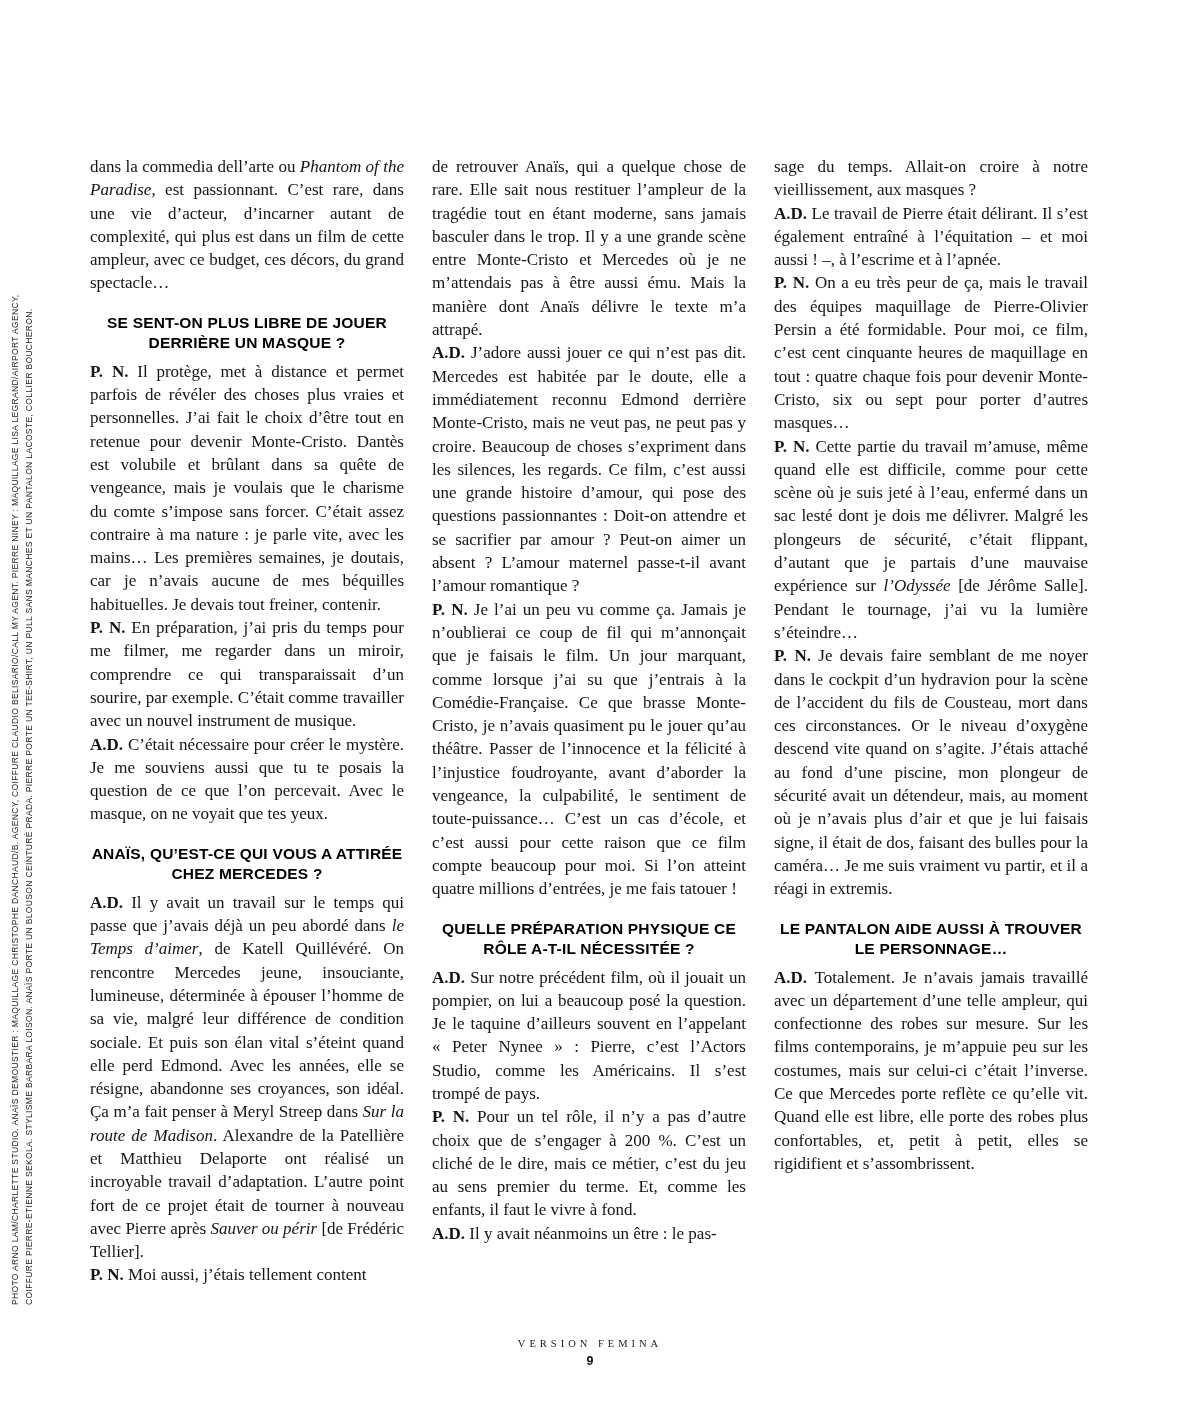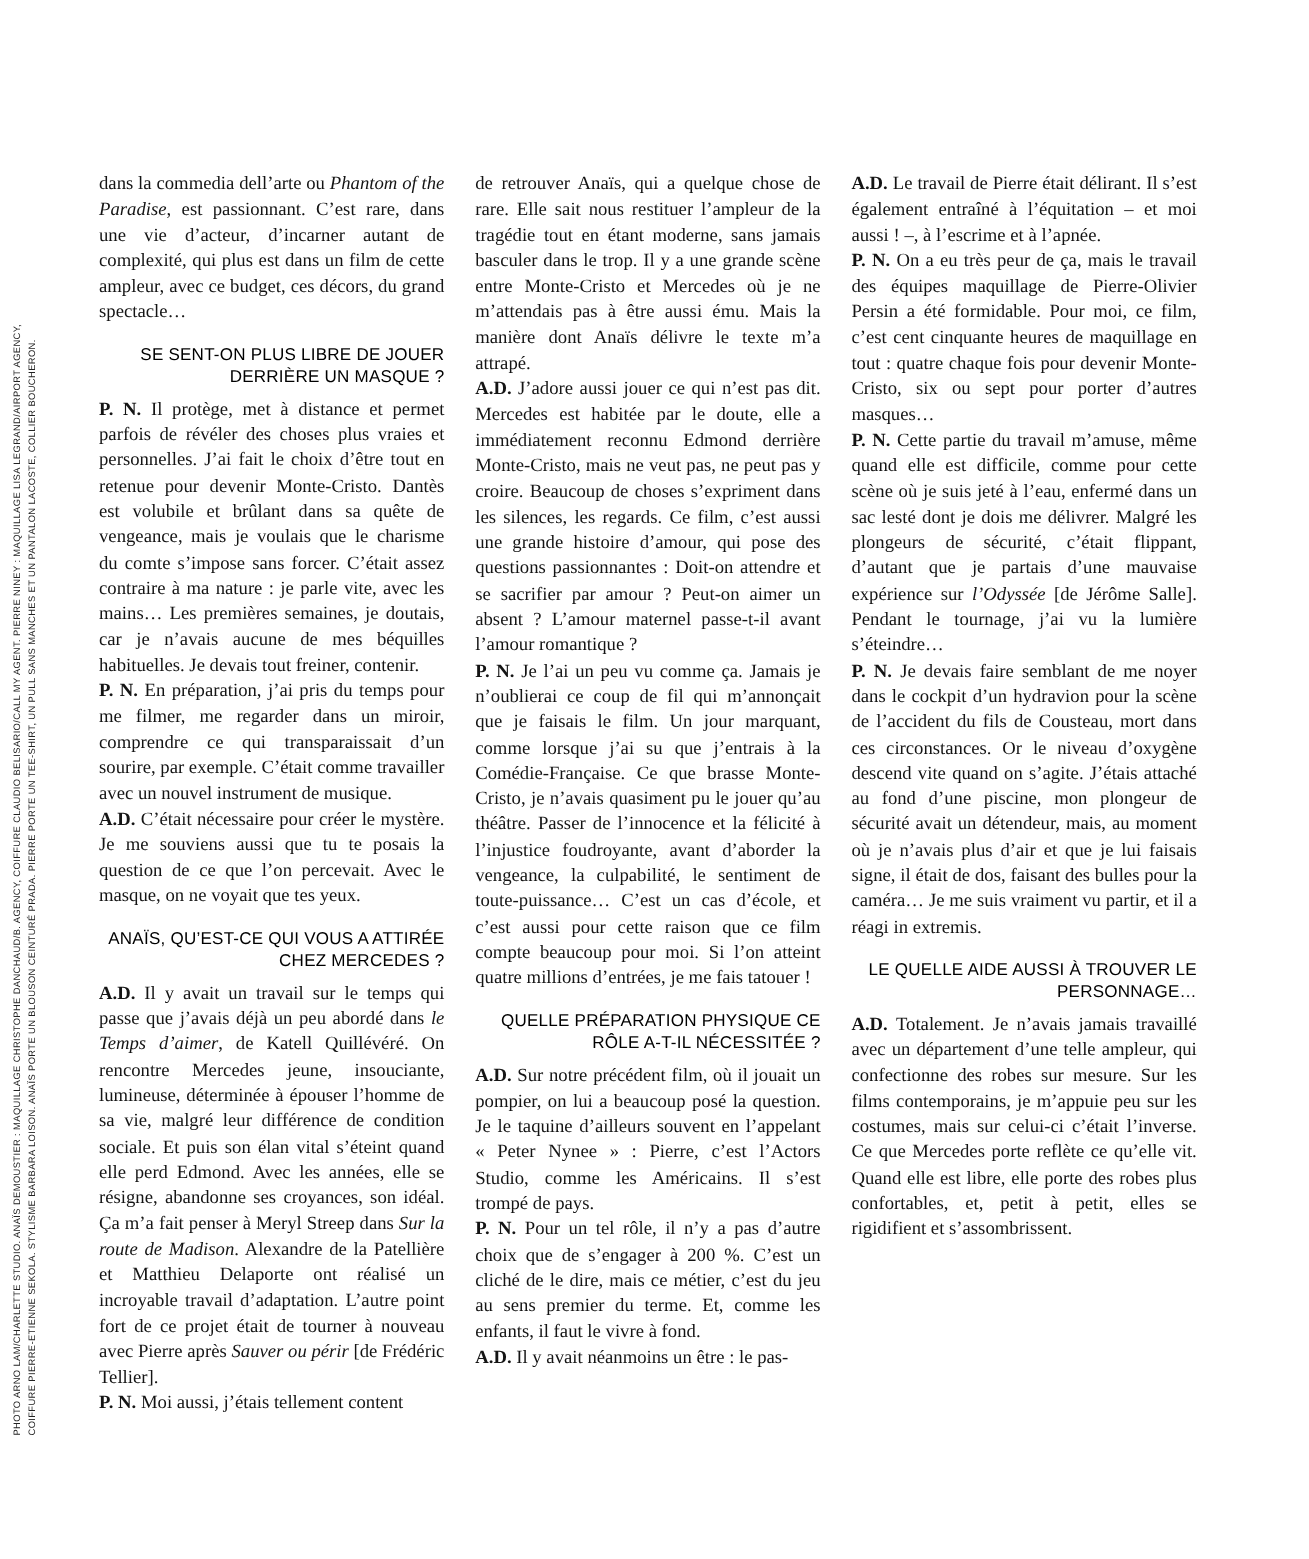--- a/index.html
+++ b/index.html
@@ -40,27 +40,27 @@
   .col { width:314px; }
   .para {
     font-size:17px;
     line-height:23.3px;
     text-align:justify;
     hyphens:auto;
     color:#141414;
   }
   .q-heading {
     font-family:"Liberation Sans", sans-serif;
-    font-weight:400;
+    font-weight:700;
     font-size:15.5px;
     line-height:20px;
     letter-spacing:0.2px;
     color:#000000;
     margin:18px 0 7px 0;
-    text-align:right;
+    text-align:center;
   }
   .seg-bold { font-weight:bold; }
   .seg-italic { font-style:italic; }
 
   
   .footer {
     position:absolute;
     left:90px;
     width:1000px;
     top:1338px;
@@ -102,23 +102,28 @@
       <div class="col">
         <p class="para"><span>de retrouver Anaïs, qui a quelque chose de rare. Elle sait nous restituer l’ampleur de la tragédie tout en étant moderne, sans jamais basculer dans le trop. Il y a une grande scène entre Monte-Cristo et Mercedes où je ne m’attendais pas à être aussi ému. Mais la manière dont Anaïs délivre le texte m’a attrapé.</span></p>
         <p class="para"><span class="seg-bold">A.D. </span><span>J’adore aussi jouer ce qui n’est pas dit. Mercedes est habitée par le doute, elle a immédiatement reconnu Edmond derrière Monte-Cristo, mais ne veut pas, ne peut pas y croire. Beaucoup de choses s’expriment dans les silences, les regards. Ce film, c’est aussi une grande histoire d’amour, qui pose des questions passionnantes : Doit-on attendre et se sacrifier par amour ? Peut-on aimer un absent ? L’amour maternel passe-t-il avant l’amour romantique ?</span></p>
         <p class="para"><span class="seg-bold">P. N. </span><span>Je l’ai un peu vu comme ça. Jamais je n’oublierai ce coup de fil qui m’annonçait que je faisais le film. Un jour marquant, comme lorsque j’ai su que j’entrais à la Comédie-Française. Ce que brasse Monte-Cristo, je n’avais quasiment pu le jouer qu’au théâtre. Passer de l’innocence et la félicité à l’injustice foudroyante, avant d’aborder la vengeance, la culpabilité, le sentiment de toute-puissance… C’est un cas d’école, et c’est aussi pour cette raison que ce film compte beaucoup pour moi. Si l’on atteint quatre millions d’entrées, je me fais tatouer !</span></p>
         <h3 class="q-heading">QUELLE PRÉPARATION PHYSIQUE CE RÔLE A-T-IL NÉCESSITÉE ?</h3>
         <p class="para"><span class="seg-bold">A.D. </span><span>Sur notre précédent film, où il jouait un pompier, on lui a beaucoup posé la question. Je le taquine d’ailleurs souvent en l’appelant « Peter Nynee » : Pierre, c’est l’Actors Studio, comme les Américains. Il s’est trompé de pays.</span></p>
         <p class="para"><span class="seg-bold">P. N. </span><span>Pour un tel rôle, il n’y a pas d’autre choix que de s’engager à 200 %. C’est un cliché de le dire, mais ce métier, c’est du jeu au sens premier du terme. Et, comme les enfants, il faut le vivre à fond.</span></p>
         <p class="para"><span class="seg-bold">A.D. </span><span>Il y avait néanmoins un être : le pas-</span></p>
       </div>
       <div class="col">
+        <p class="para"><span>sage du temps. Allait-on croire à notre vieillissement, aux masques ?</span></p>
         <p class="para"><span class="seg-bold">A.D. </span><span>Le travail de Pierre était délirant. Il s’est également entraîné à l’équitation – et moi aussi ! –, à l’escrime et à l’apnée.</span></p>
         <p class="para"><span class="seg-bold">P. N. </span><span>On a eu très peur de ça, mais le travail des équipes maquillage de Pierre-Olivier Persin a été formidable. Pour moi, ce film, c’est cent cinquante heures de maquillage en tout : quatre chaque fois pour devenir Monte-Cristo, six ou sept pour porter d’autres masques…</span></p>
         <p class="para"><span class="seg-bold">P. N. </span><span>Cette partie du travail m’amuse, même quand elle est difficile, comme pour cette scène où je suis jeté à l’eau, enfermé dans un sac lesté dont je dois me délivrer. Malgré les plongeurs de sécurité, c’était flippant, d’autant que je partais d’une mauvaise expérience sur </span><span class="seg-italic">l’Odyssée</span><span> [de Jérôme Salle]. Pendant le tournage, j’ai vu la lumière s’éteindre…</span></p>
         <p class="para"><span class="seg-bold">P. N. </span><span>Je devais faire semblant de me noyer dans le cockpit d’un hydravion pour la scène de l’accident du fils de Cousteau, mort dans ces circonstances. Or le niveau d’oxygène descend vite quand on s’agite. J’étais attaché au fond d’une piscine, mon plongeur de sécurité avait un détendeur, mais, au moment où je n’avais plus d’air et que je lui faisais signe, il était de dos, faisant des bulles pour la caméra… Je me suis vraiment vu partir, et il a réagi in extremis.</span></p>
-        <h3 class="q-heading">LE QUELLE AIDE AUSSI À TROUVER LE PERSONNAGE…</h3>
+        <h3 class="q-heading">LE PANTALON AIDE AUSSI À TROUVER LE PERSONNAGE…</h3>
         <p class="para"><span class="seg-bold">A.D. </span><span>Totalement. Je n’avais jamais travaillé avec un département d’une telle ampleur, qui confectionne des robes sur mesure. Sur les films contemporains, je m’appuie peu sur les costumes, mais sur celui-ci c’était l’inverse. Ce que Mercedes porte reflète ce qu’elle vit. Quand elle est libre, elle porte des robes plus confortables, et, petit à petit, elles se rigidifient et s’assombrissent.</span></p>
       </div>
     </div>
 
+  <div class="footer">
+    <div class="footer-magazine">VERSION FEMINA</div>
+    <div class="footer-page">9</div>
+  </div>
 
 </div>
 
 </body></html>

